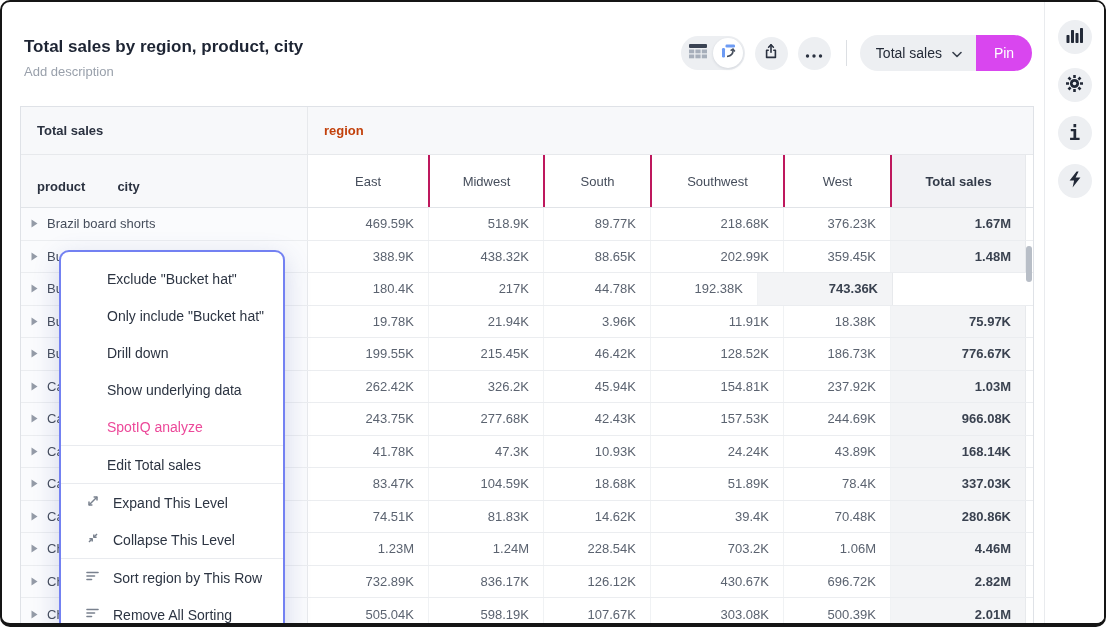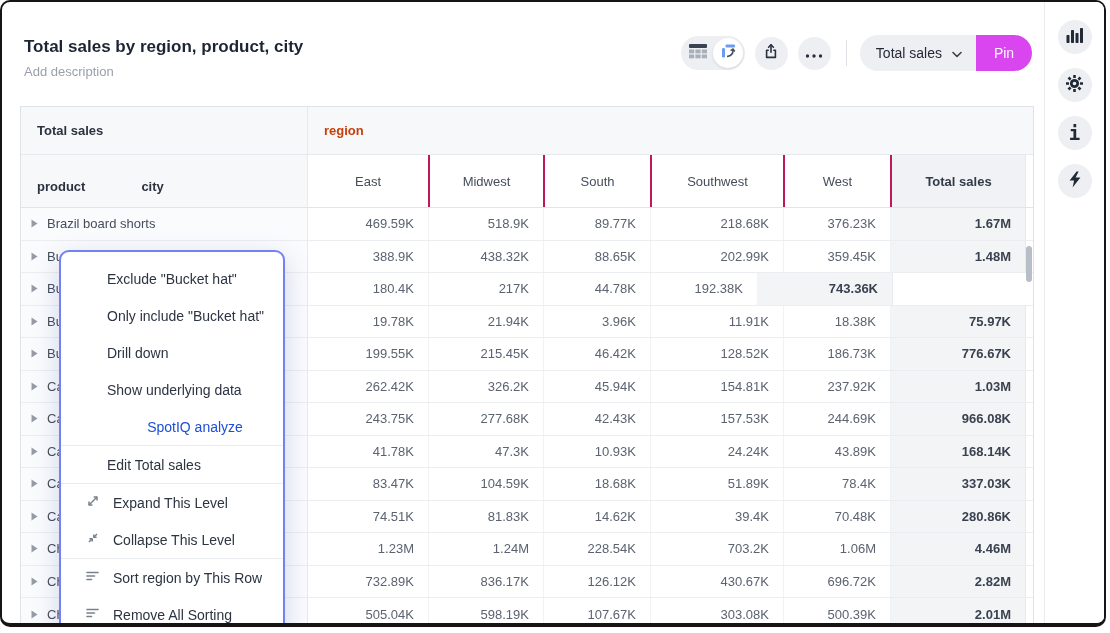--- a/index.html
+++ b/index.html
@@ -30,39 +30,39 @@
   .icon-circle{width:34px;height:34px;border-radius:50%;background:#edeff2;display:flex;align-items:center;justify-content:center;cursor:pointer;}
   .info-glyph{font-family:"DejaVu Sans Mono",monospace;font-size:19px;font-weight:700;color:#222937;line-height:1;}
 
   
   .pivot{position:absolute;left:18px;top:88px;width:1014px;background:#fff;border:1px solid #dfe2e7;}
   .c0{width:287px}.c1{width:120px}.c2{width:115px}.c3{width:107px}.c4{width:133px}.c5{width:107px}.c6{width:135px}.c7{flex:1}
   .h1{display:flex;height:48px;border-bottom:1px solid #e7e9ec;background:#f7f8fa;}
   .h1 .corner{display:flex;align-items:center;padding-left:16px;font-size:13px;font-weight:700;color:#2b3240;border-right:1px solid #e7e9ec;}
   .h1 .group{flex:1;display:flex;align-items:center;padding-left:16px;font-size:13px;font-weight:700;color:#c2410c;}
   .h2{display:flex;height:53px;border-bottom:1px solid #e1e4e8;}
-  .rowdims{display:flex;align-items:flex-end;padding:0 0 13px 16px;gap:56px;background:#f7f8fa;border-right:1px solid #e7e9ec;font-size:13px;font-weight:700;color:#2b3240;}
+  .rowdims{display:flex;align-items:flex-end;padding:0 0 13px 16px;gap:32px;background:#f7f8fa;border-right:1px solid #e7e9ec;font-size:13px;font-weight:700;color:#2b3240;}
   .h2 .col{display:flex;align-items:center;justify-content:center;font-size:13px;color:#454d5b;border-left:2px solid #be185d;background:#fff;}
   .h2 .col:nth-child(2){border-left:none;}
   .h2 .col.total{background:#f1f2f5;font-weight:700;color:#333b49;}
   .h2 .strip,.tb .strip{border-left:1px solid #e7e9ec;background:#fff;}
   .tb .row{display:flex;height:32.5px;border-bottom:1px solid #ebedf0;}
   .tb .row:last-child{border-bottom:none;}
   .cell-label{display:flex;align-items:center;gap:9px;padding-left:10px;background:#fafbfd;border-right:1px solid #e7e9ec;font-size:13px;color:#454d5b;overflow:hidden;white-space:nowrap;}
   .cell-val{display:flex;align-items:center;justify-content:flex-end;padding-right:14px;font-size:13px;color:#5b6370;border-left:1px solid #f0f2f4;background:#fff;}
   .cell-val:nth-child(2){border-left:none;}
   .cell-val.total{background:#f3f4f6;font-weight:700;color:#3a4250;}
   .vthumb{position:absolute;right:1px;top:139px;width:6px;height:36px;border-radius:3px;background:#b8bec7;cursor:pointer;}
 
   
   .ctx{position:absolute;left:57px;top:232px;width:226px;background:#fff;border:2px solid #7381f2;border-radius:10px;
        box-shadow:0 8px 26px rgba(70,80,170,.22);padding:8px 0;z-index:10;}
   .ctx-item{height:37px;display:flex;align-items:center;padding-left:46px;font-size:14px;color:#2c3442;cursor:pointer;}
   .ctx-item.has-icon{padding-left:24px;gap:12px;}
-  .ctx-item.disabled{color:#1d4ed8;cursor:default;justify-content:center;}
+  .ctx-item.disabled{color:#ec4899;cursor:default;}
   .ctx-divider{height:1px;background:#e9ebef;}
   .mi{flex:0 0 16px;}
 </style>
 </head>
 <body>
 
 <div class="frame">
   <div class="main">
 
     <div class="page-header">

